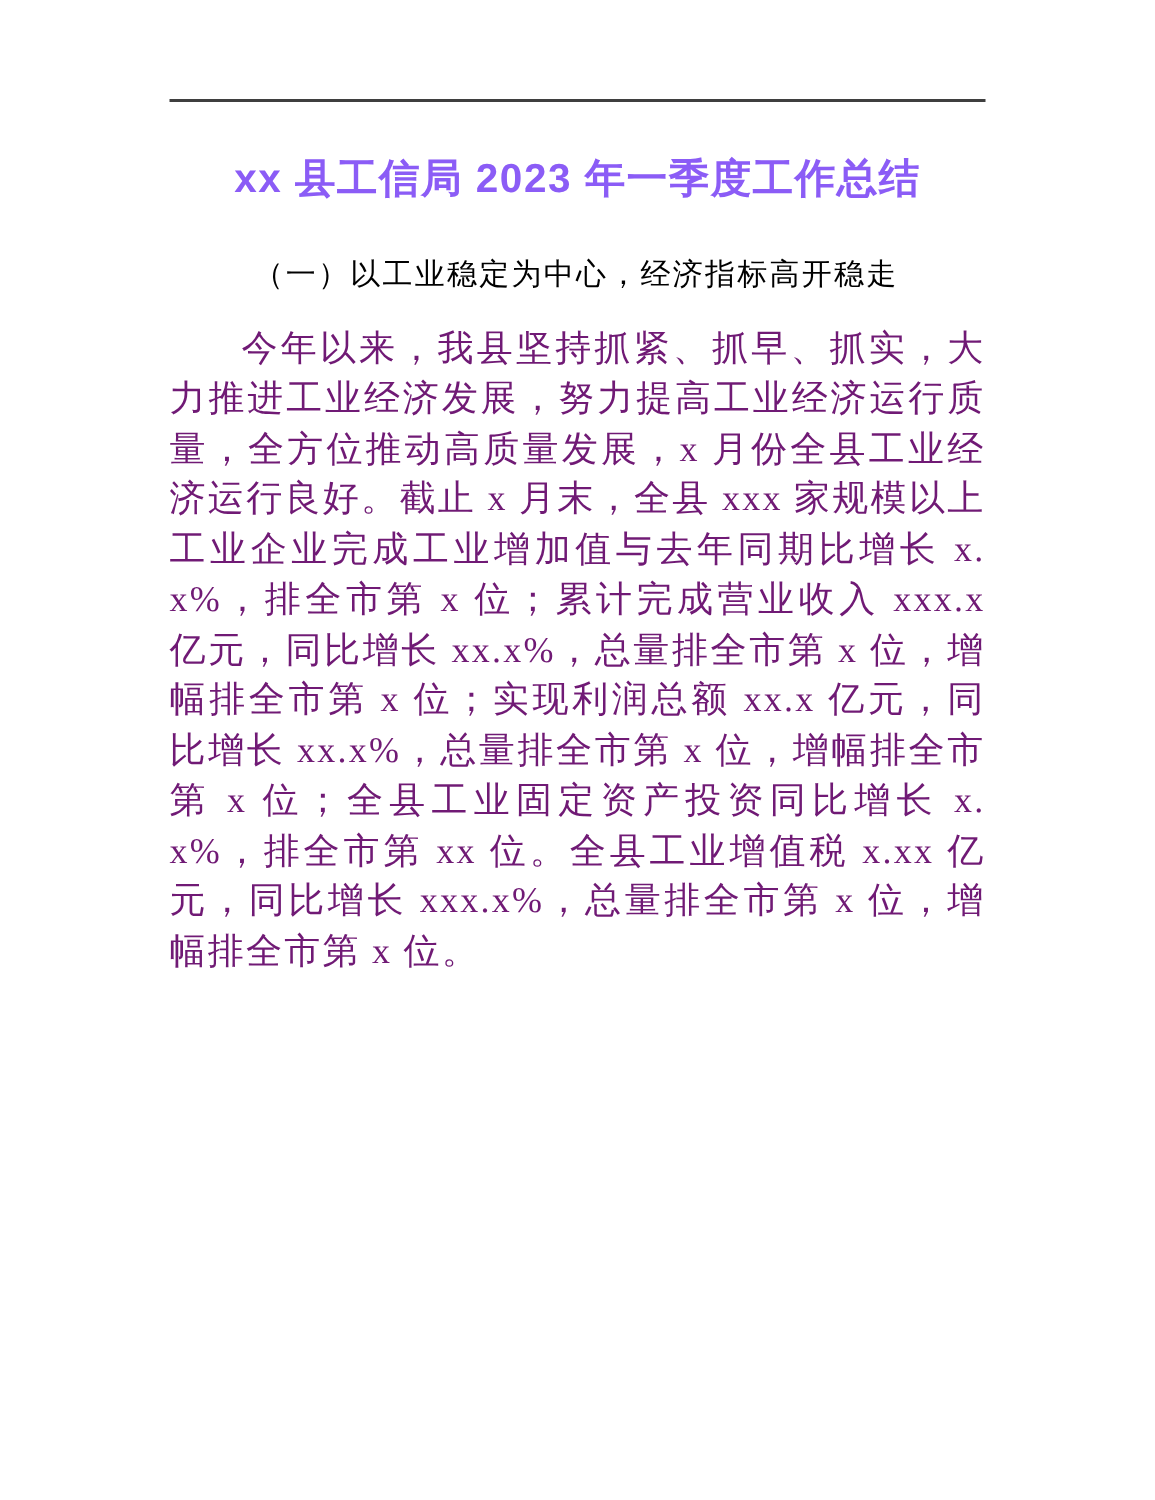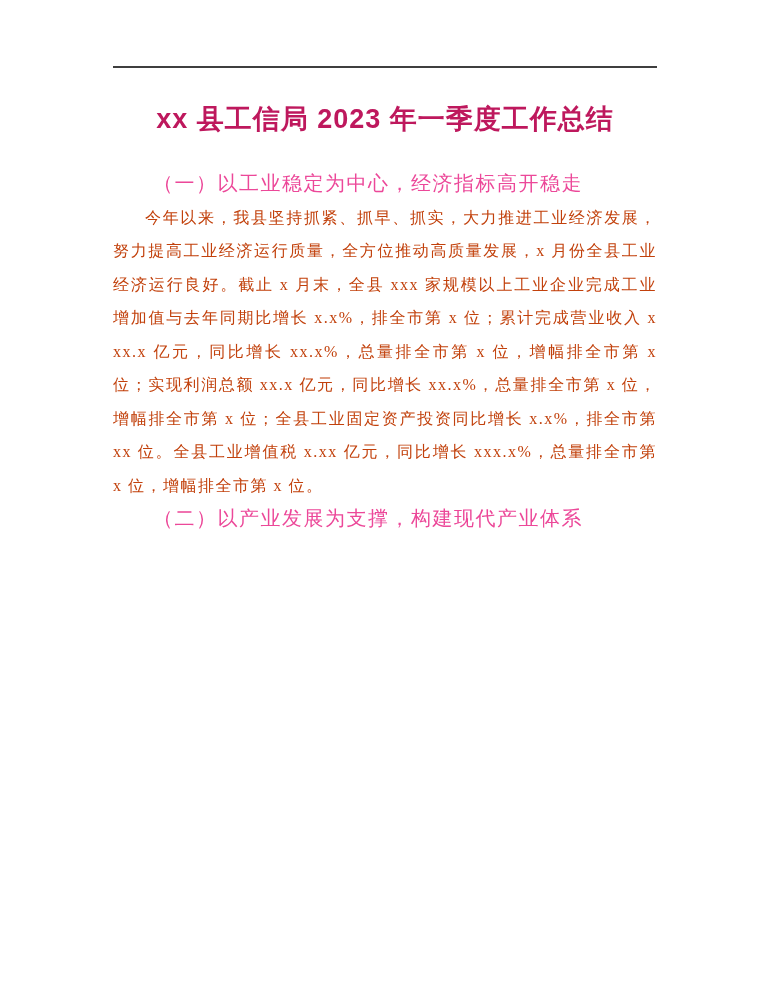--- a/index.html
+++ b/index.html
@@ -29,51 +29,50 @@
     left: 113px;
     width: 544px;
   }
   .doc-title {
     margin: 0 0 26px 0;
     font-family: "Liberation Sans", "DejaVu Sans", sans-serif;
     font-size: 27px;
     font-weight: bold;
     line-height: 44px;
     text-align: center;
-    color: #be185d;
+    color: #8b5cf6;
     letter-spacing: 1px;
   }
   .section-heading {
-    margin: 0;
+    margin: 16px;
     font-size: 20px;
     font-weight: normal;
-    color: #ec4899;
+    color: #000000;
     line-height: 33.5px;
     text-indent: 2em;
     letter-spacing: 1.5px;
     font-family: "Liberation Serif", "DejaVu Serif", serif;
   }
   .body-para {
     margin: 0;
-    font-size: 16px;
-    color: #c2410c;
+    font-size: 24px;
+    color: #701a75;
     line-height: 33.5px;
     text-indent: 2em;
     text-align: justify;
     letter-spacing: 1.5px;
     word-break: break-all;
     font-family: Liberation Serif, serif;
   }
 </style>
 </head>
 <body>
 
 <div class="page">
   <div class="header-rule"></div>
   <div class="content">
     <h1 class="doc-title">xx 县工信局 2023 年一季度工作总结</h1>
 
     <h2 class="section-heading">（一）以工业稳定为中心，经济指标高开稳走</h2>
     <p class="body-para">今年以来，我县坚持抓紧、抓早、抓实，大力推进工业经济发展，努力提高工业经济运行质量，全方位推动高质量发展，x 月份全县工业经济运行良好。截止 x 月末，全县 xxx 家规模以上工业企业完成工业增加值与去年同期比增长 x.x%，排全市第 x 位；累计完成营业收入 xxx.x 亿元，同比增长 xx.x%，总量排全市第 x 位，增幅排全市第 x 位；实现利润总额 xx.x 亿元，同比增长 xx.x%，总量排全市第 x 位，增幅排全市第 x 位；全县工业固定资产投资同比增长 x.x%，排全市第 xx 位。全县工业增值税 x.xx 亿元，同比增长 xxx.x%，总量排全市第 x 位，增幅排全市第 x 位。</p>
 
-    <h2 class="section-heading">（二）以产业发展为支撑，构建现代产业体系</h2>
   </div>
 </div>
 
 </body></html>

